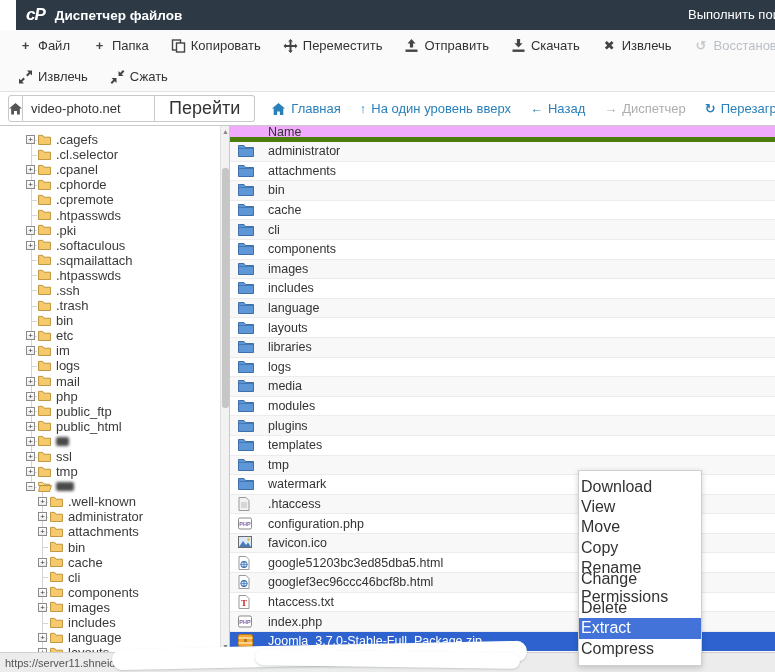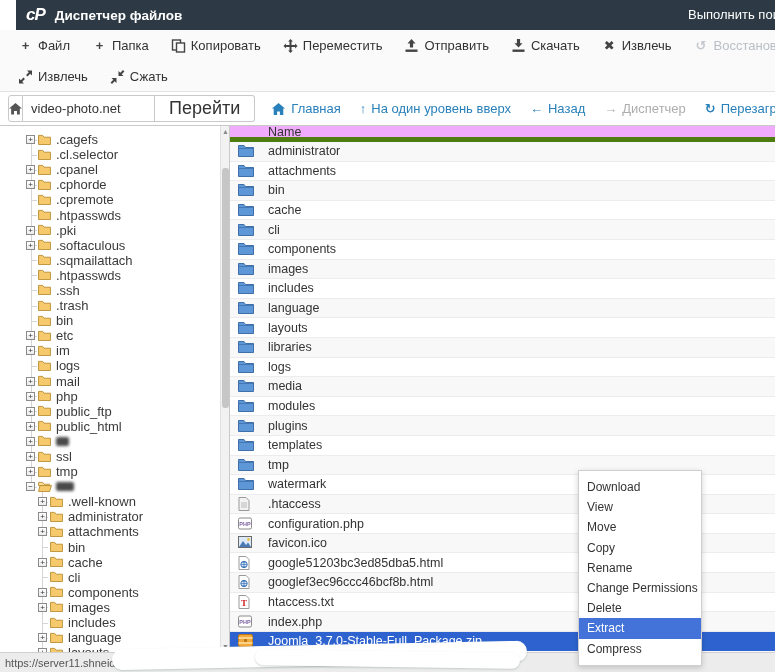--- a/index.html
+++ b/index.html
@@ -63,21 +63,21 @@
   .frow { height:19.6px; display:flex; align-items:center; border-bottom:1px solid #ececec; cursor:pointer; }
   .frow.even { background:#f8f8f8; } .frow.odd { background:#fff; }
   .frow .f-ic { width:16px; height:14px; margin-left:8px; display:inline-flex; }
   .frow .f-lab { font-size:12.5px; color:#333; margin-left:14px; }
   .frow.sel { background:#2e63cf; border-bottom-color:#2e63cf; }
   .frow.sel .f-lab { color:#fff; }
 
   
   .cmenu { position:absolute; left:578px; top:470px; width:124px; background:#fff; border:1px solid #cfcfcf;
     box-shadow:0 2px 6px rgba(0,0,0,.18); padding:6px 0; z-index:30; }
-  .mi { height:20.2px; display:flex; align-items:center; padding-left:8px; font-size:12px; color:#333; cursor:pointer; }
+  .mi { height:20.2px; display:flex; align-items:center; padding-left:2px; font-size:16px; color:#333; cursor:pointer; }
   .mi.hl { background:#4372d8; color:#fff; }
 
   
   .sbar { position:absolute; left:0; top:652px; width:775px; height:20px; background:#ececec;
     border-top:1px solid #d0d0d0; display:flex; align-items:center; z-index:10; }
   .sbar span { font-size:11px; color:#555; margin-left:5px; }
 
   
   .blob { position:absolute; background:#fff; border-radius:12px; box-shadow:0 1px 2px rgba(120,140,130,.35); z-index:20; }
   .b1 { left:112px; top:645px; width:415px; height:21px; transform:rotate(-1.2deg); }

